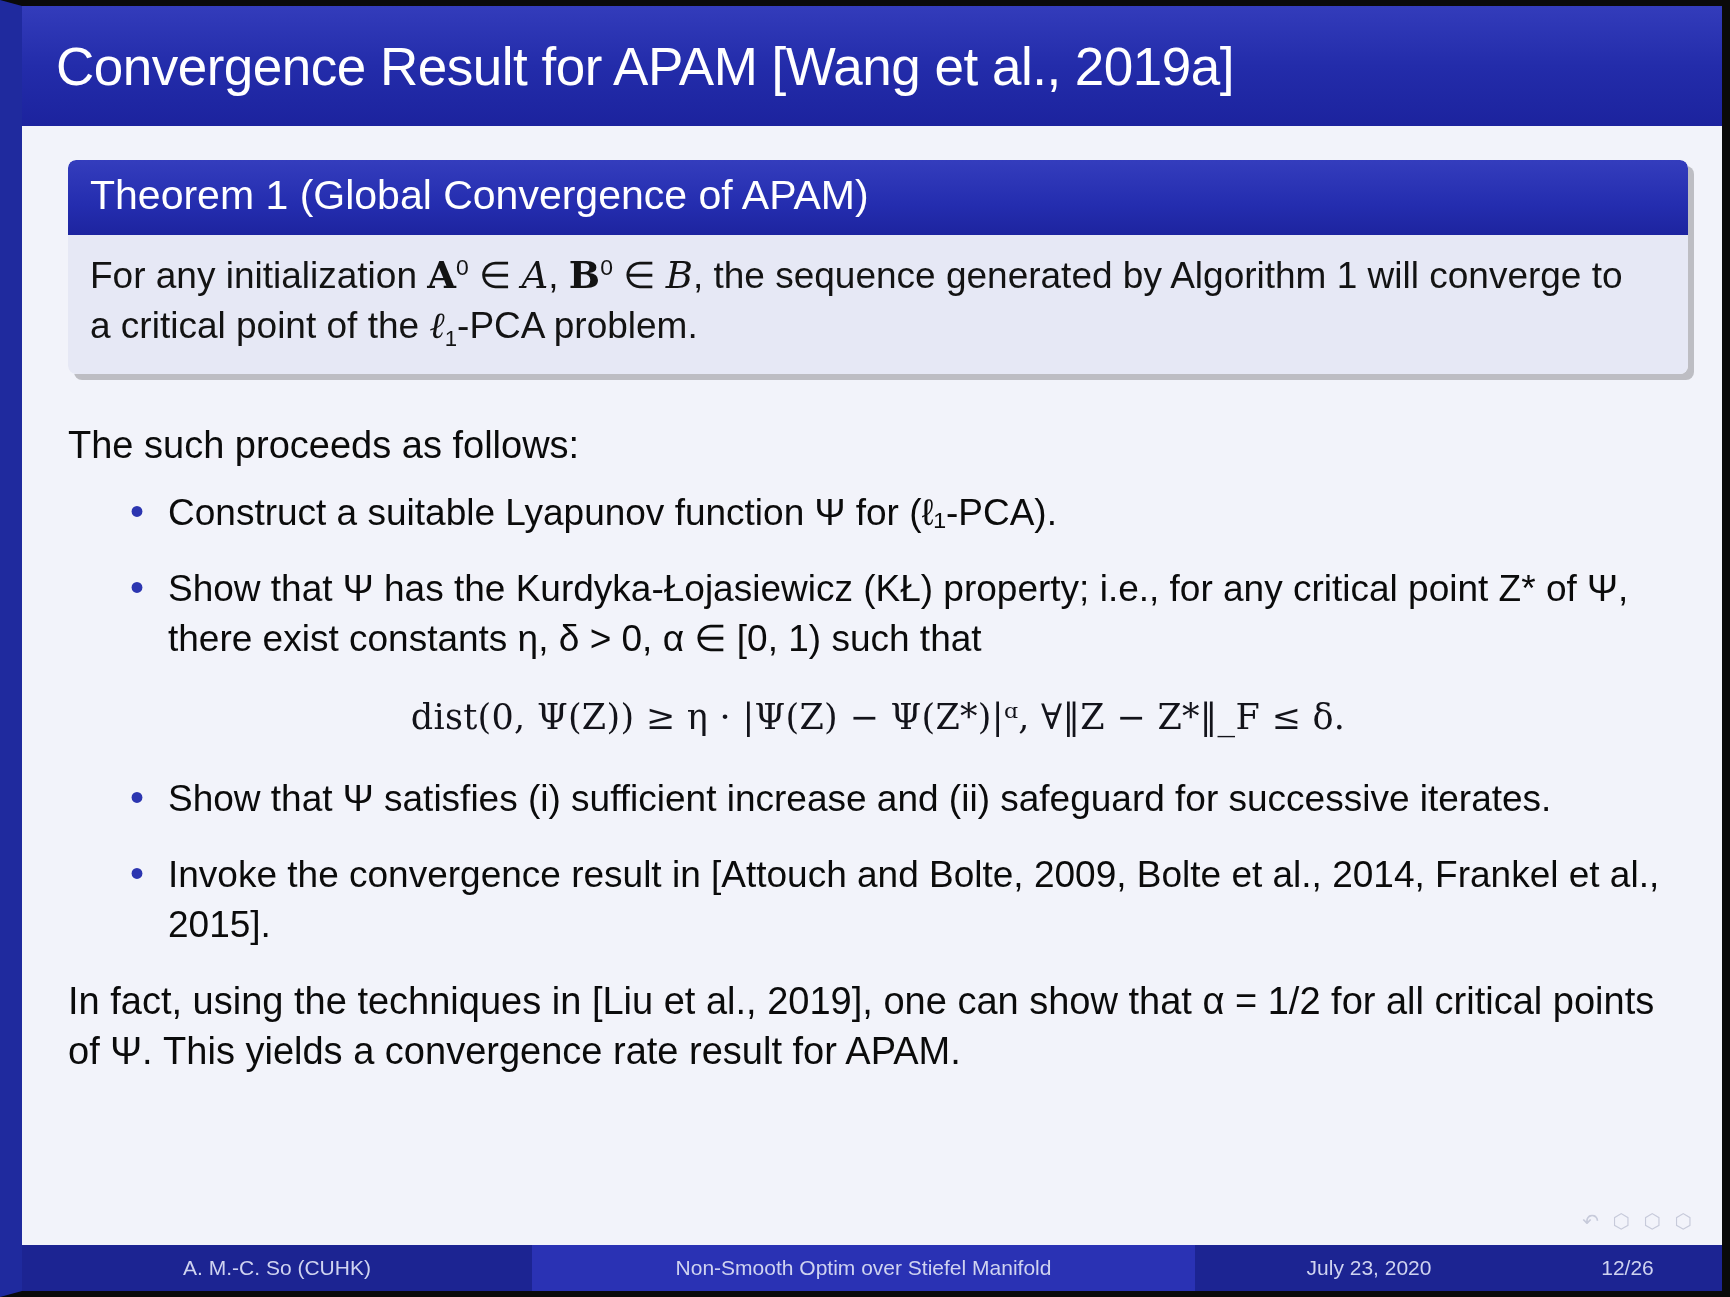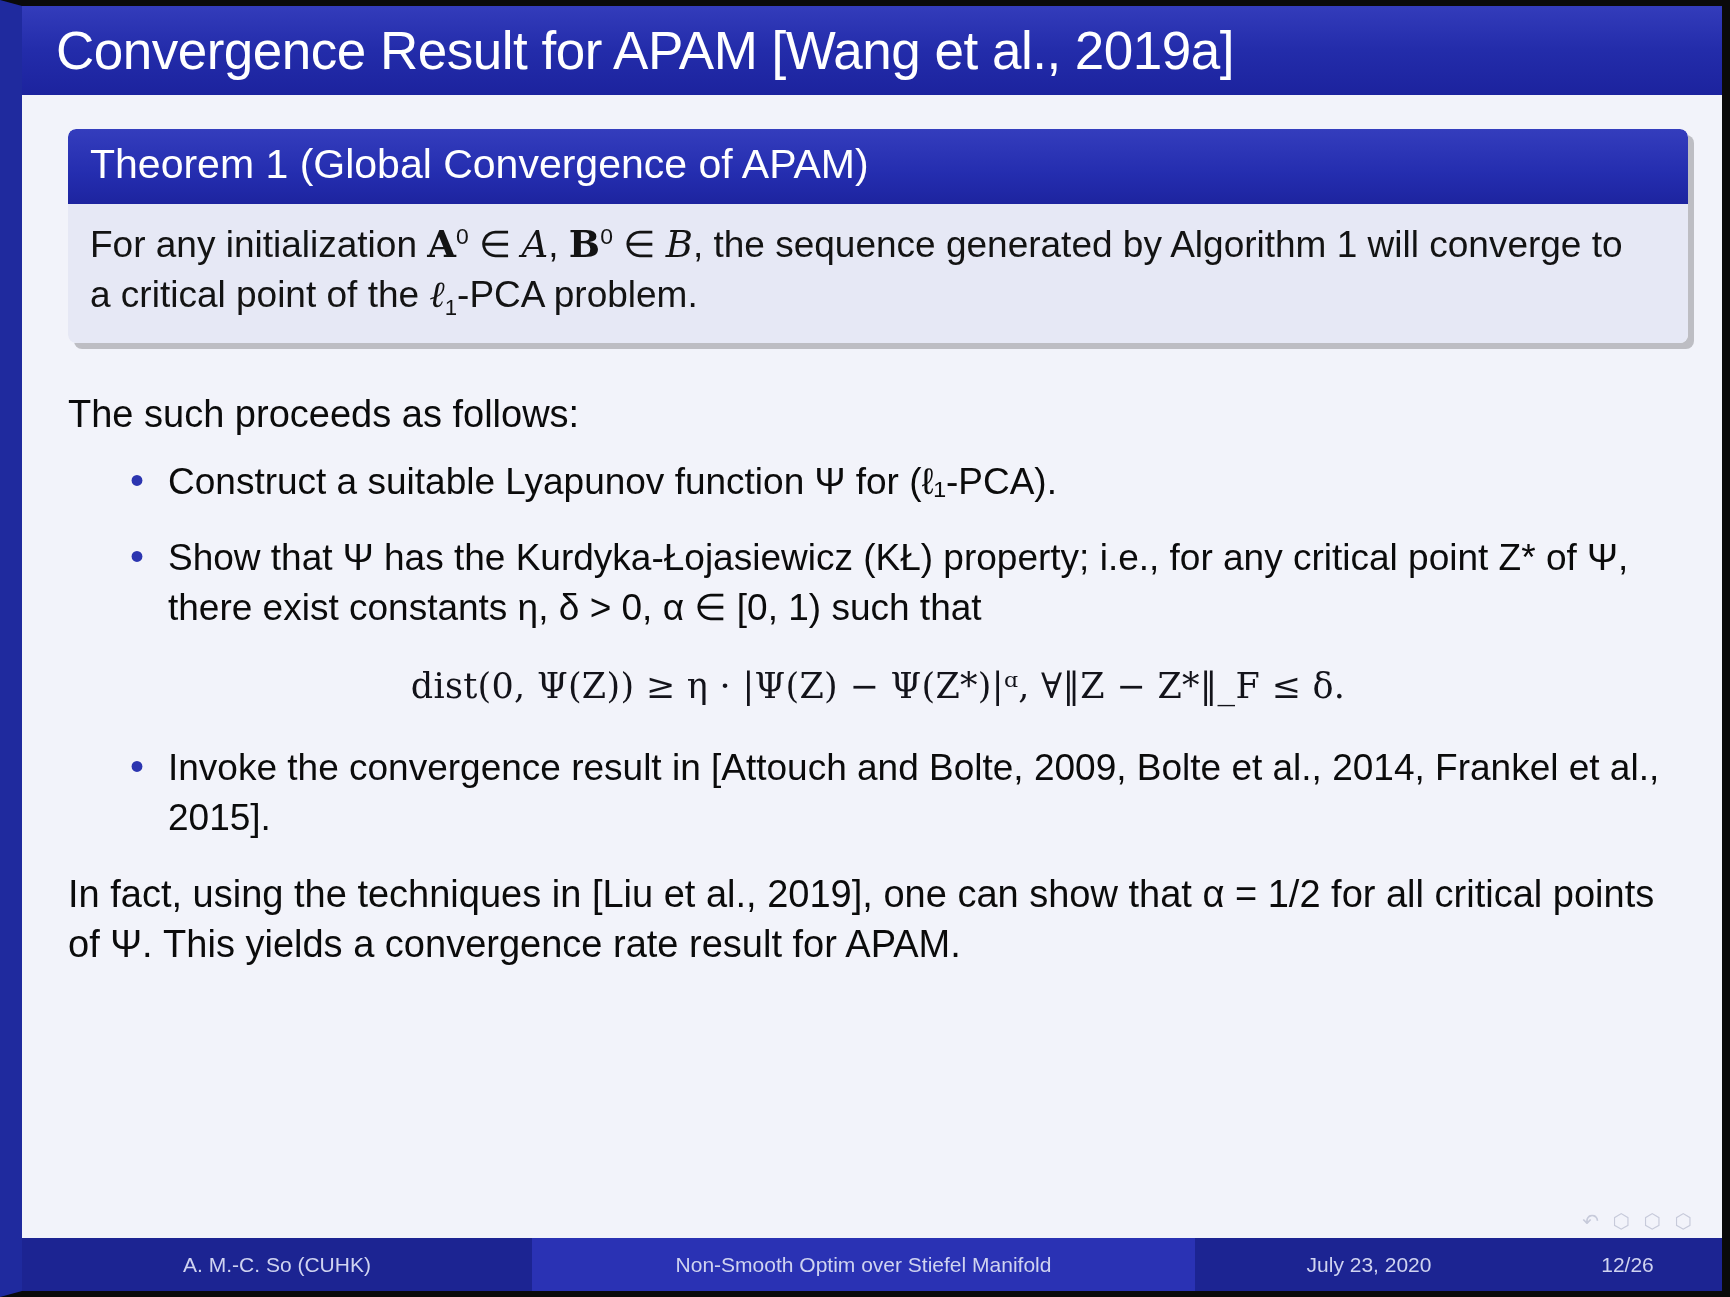--- a/index.html
+++ b/index.html
@@ -23,21 +23,21 @@
     border-right: 8px solid #0a0a0a;
     border-top: 6px solid #0a0a0a;
     border-bottom: 6px solid #0a0a0a;
     display: flex;
     flex-direction: column;
   }
   .title-bar {
     background: #2a32ad;
     background: linear-gradient(to bottom, #333cbb 0%, #232caa 50%, #1c239e 100%);
     color: #ffffff;
-    height: 89px;
+    height: 120px;
     display: flex;
     align-items: center;
     padding-left: 34px;
     box-sizing: border-box;
     flex: 0 0 auto;
   }
   .title-bar .title-text {
     font-size: 53px;
     letter-spacing: -0.5px;
     white-space: nowrap;
@@ -117,21 +117,21 @@
   .cal { font-family: "DejaVu Serif", serif; font-style: italic; }
   .it { font-family: "DejaVu Serif", serif; font-style: italic; }
   .sup { font-size: 0.62em; vertical-align: super; }
   .sub { font-size: 0.6em; vertical-align: sub; }
   
   .footer {
     position: absolute;
     left: 0;
     right: 0;
     bottom: 0;
-    height: 53px;
+    height: 46px;
     display: flex;
     align-items: center;
     background: #262ea8;
     color: #cfd3f0;
     font-size: 21px;
     flex: 0 0 auto;
   }
   .footer .seg {
     height: 100%;
     display: flex;
@@ -177,20 +177,21 @@
       <div>The such proceeds as follows:</div>
 
       <ul class="bullets">
         <li>Construct a suitable Lyapunov function Ψ for (ℓ₁-PCA).</li>
         <li>Show that Ψ has the Kurdyka-Łojasiewicz (KŁ) property; i.e., for any critical point Z* of Ψ, there exist constants η, δ &gt; 0, α ∈ [0, 1) such that</li>
       </ul>
 
       <div class="equation">dist(0, Ψ(Z)) ≥ η · |Ψ(Z) − Ψ(Z*)|ᵅ, ∀‖Z − Z*‖_F ≤ δ.</div>
 
       <ul class="bullets">
+        <li>Show that Ψ satisfies (i) sufficient increase and (ii) safeguard for successive iterates.</li>
         <li>Invoke the convergence result in [Attouch and Bolte, 2009, Bolte et al., 2014, Frankel et al., 2015].</li>
       </ul>
 
       <div class="closing">In fact, using the techniques in [Liu et al., 2019], one can show that α = 1/2 for all critical points of Ψ. This yields a convergence rate result for APAM.</div>
     </div>
 
     <div class="navicons">↶ ⬡ ⬡ ⬡</div>
   </div>
 
   <div class="footer">

